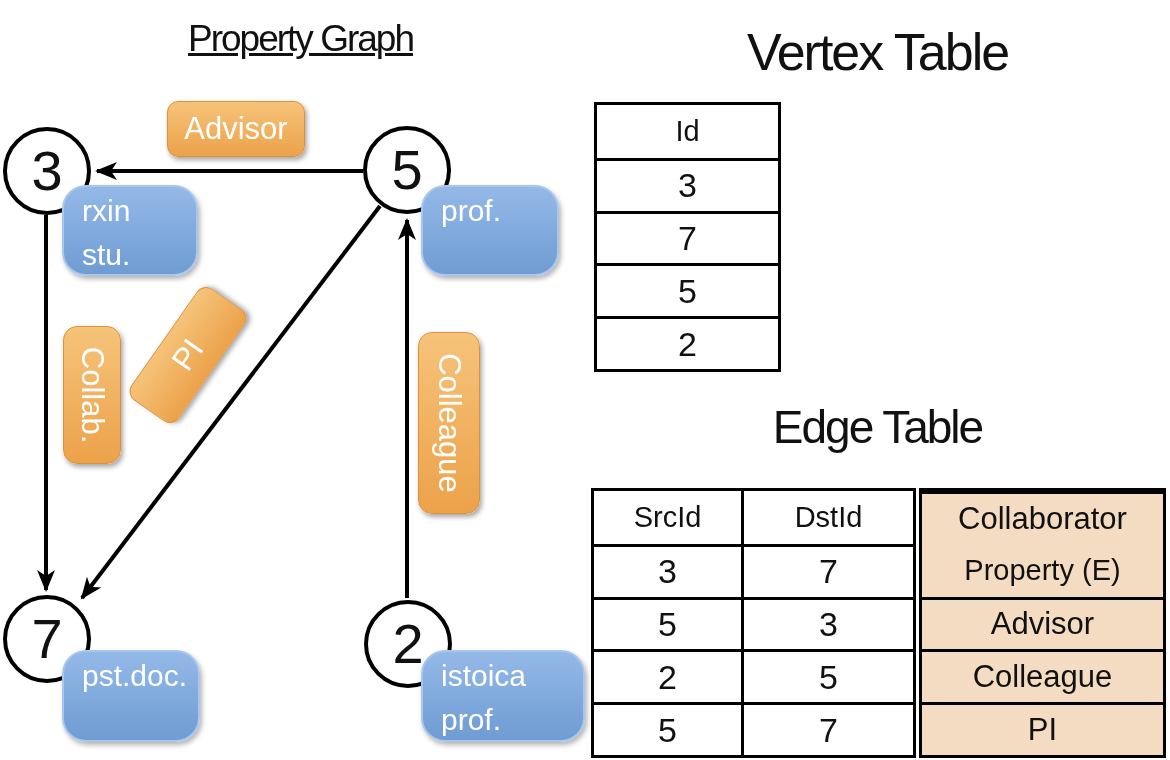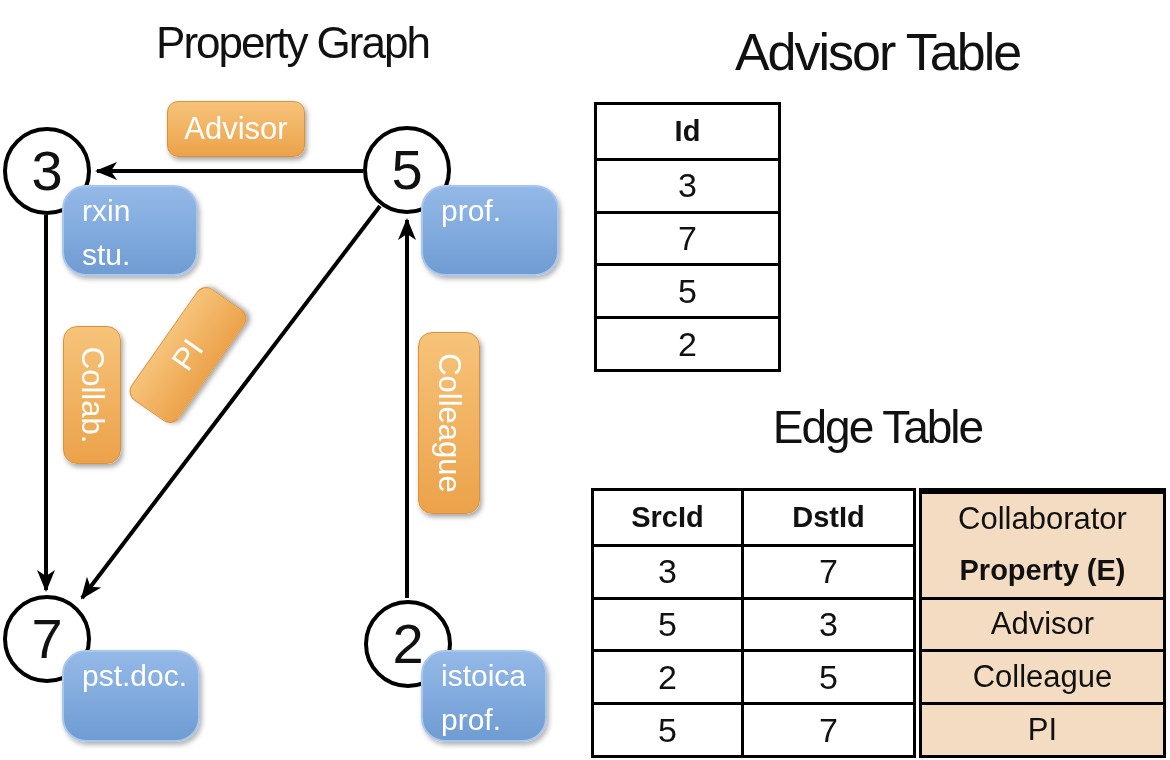--- a/index.html
+++ b/index.html
@@ -3,21 +3,21 @@
 <meta charset="utf-8">
 <style>
   html,body { margin:0; padding:0; background:#fff; }
   #stage {
     position:relative; width:1170px; height:760px; background:#ffffff;
     font-family:"Liberation Sans", sans-serif; color:#111; overflow:hidden;
   }
   
   .big-title { position:absolute; text-align:center; letter-spacing:-2px;
                font-weight:400; white-space:nowrap; }
-  #title-graph  { left:0;     top:18px;  width:585px; font-size:44px; }
+  #title-graph  { left:8px;     top:18px;  width:585px; font-size:37px;text-decoration:underline; }
   #title-vertex { left:585px; top:22px;  width:585px; font-size:52px; }
   #title-edge   { left:585px; top:400px; width:585px; font-size:46px; }
 
   
   #edges-svg { position:absolute; left:0; top:0; width:585px; height:760px; z-index:1; }
   #edges-svg line { stroke:#000; stroke-width:4; }
 
   
   .gnode {
     position:absolute; width:80px; height:80px; border:4px solid #000;
@@ -48,30 +48,30 @@
   .vbox {
     position:absolute; z-index:4; color:#fff; font-size:30px; line-height:44px;
     background:linear-gradient(to bottom, #94b9e8 0%, #6f9cd3 100%);
     border:2px solid #a9c6ec; border-radius:24px;
     padding:2px 0 0 18px; box-sizing:border-box;
     box-shadow:2px 3px 5px rgba(0,0,0,0.3);
   }
   #vbox-rxin     { left:62px;  top:185px; width:136px; height:91px; }
   #vbox-franklin { left:421px; top:185px; width:138px; height:91px; }
   #vbox-jgonzal  { left:62px;  top:650px; width:138px; height:92px; }
-  #vbox-istoica  { left:421px; top:650px; width:126px; height:92px; }
+  #vbox-istoica  { left:421px; top:650px; width:164px; height:92px; }
   .vbox span { display:block; }
 
   
   .subtable { position:absolute; border:3px solid #000; box-sizing:border-box;
               display:grid; grid-template-rows:repeat(5,1fr); }
   .cell { display:flex; align-items:center; justify-content:center;
           font-size:31px; border-top:3px solid #000; }
   .cell.r0 { border-top:none; }
-  .cell.head { font-weight:bold; font-size:29px; }
+  .cell.head { font-weight:normal; font-size:29px; }
   .cell.num { font-size:34px; }
 
   #vt-id   { left:594px; top:102px; width:187px; height:270px; background:#fff; }
   #vt-prop { left:787px; top:102px; width:378px; height:270px; background:#cfdcf1; }
 
   #et-left { left:591px; top:488px; width:325px; height:270px; background:#fff;
              grid-template-columns:150px 1fr; }
   #et-left .cell.c0 { border-right:3px solid #000; }
   #et-prop { left:919px; top:488px; width:247px; height:270px; background:#f4dcc2; }
 </style>
@@ -128,21 +128,21 @@
     <span>prof.</span>
   </div>
   <div class="vbox" id="vbox-jgonzal">
     <span>pst.doc.</span>
   </div>
   <div class="vbox" id="vbox-istoica">
     <span>istoica</span>
     <span>prof.</span>
   </div>
 
-  <div class="big-title" id="title-vertex">Advisor Table</div>
+  <div class="big-title" id="title-vertex">Vertex Table</div>
 
   <div class="subtable" id="vt-id">
     <div class="cell head r0">Id</div>
     <div class="cell num">3</div>
     <div class="cell num">7</div>
     <div class="cell num">5</div>
     <div class="cell num">2</div>
   </div>
 
   <div class="big-title" id="title-edge">Edge Table</div>

